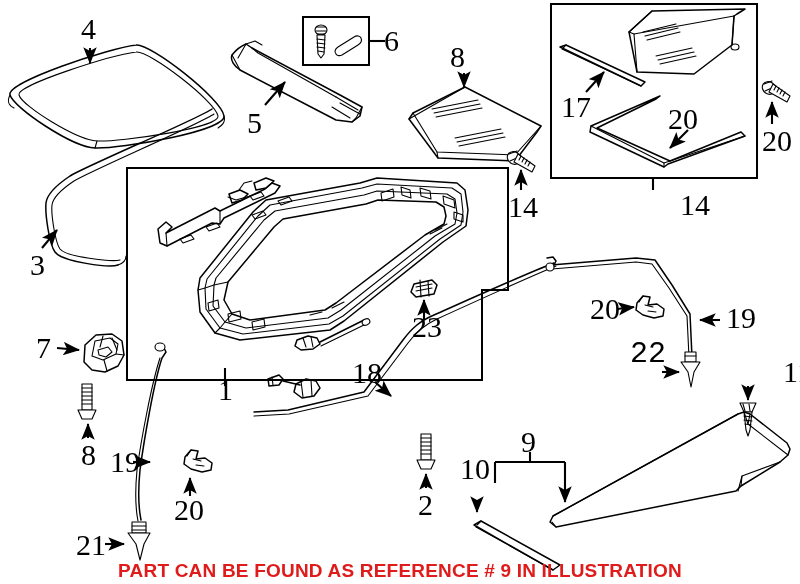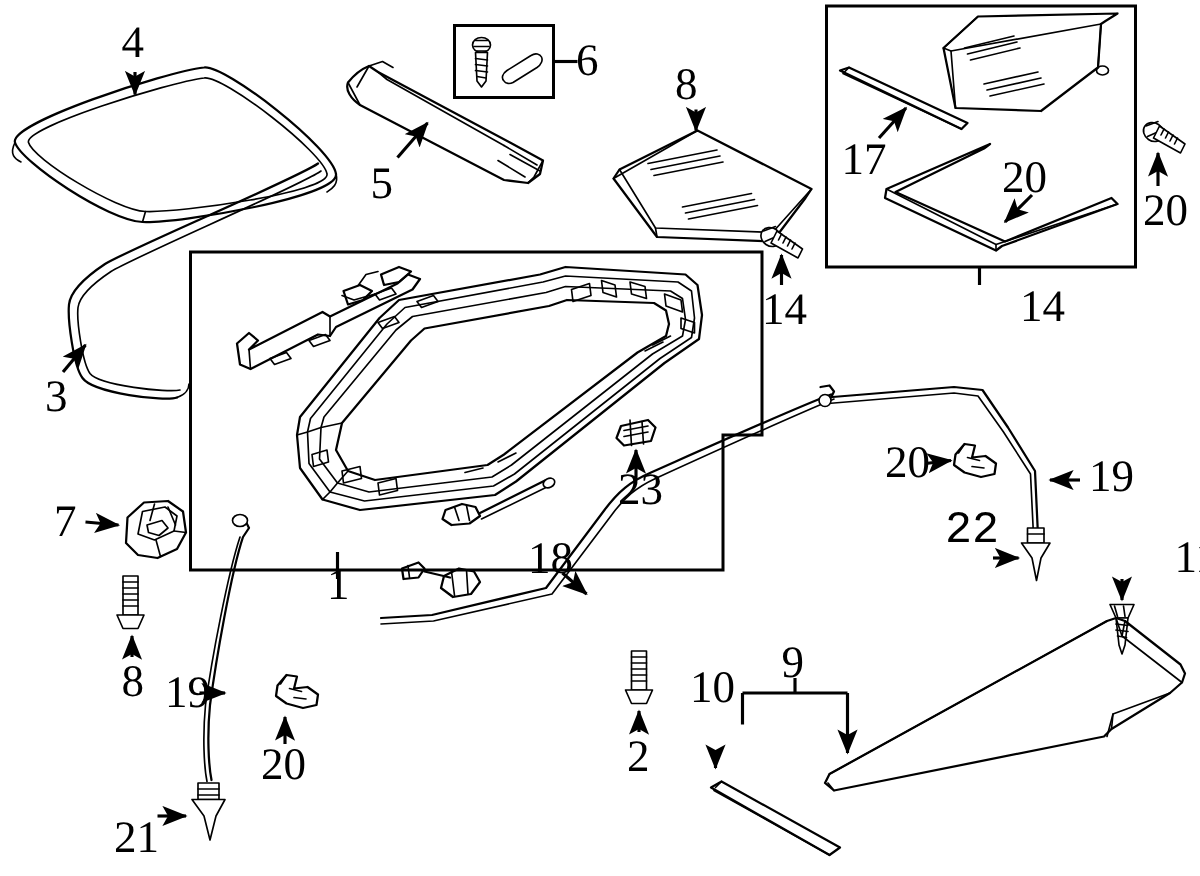--- a/index.html
+++ b/index.html
@@ -363,31 +363,32 @@
 
 <div class="num" style="left:218px;top:375px;">1</div>
 <div class="num" style="left:418px;top:490px;">2</div>
 <div class="num" style="left:30px;top:250px;">3</div>
 <div class="num" style="left:81px;top:14px;">4</div>
 <div class="num" style="left:247px;top:108px;">5</div>
 <div class="num" style="left:384px;top:26px;">6</div>
 <div class="num" style="left:36px;top:333px;">7</div>
 <div class="num" style="left:81px;top:440px;">8</div>
 <div class="num" style="left:521px;top:427px;">9</div>
-<div class="num" style="left:460px;top:444px;">10</div>
+<div class="num" style="left:460px;top:454px;">10</div>
 <div class="num" style="left:738px;top:357px;margin-left:45px;">11</div>
 <div class="num" style="left:450px;top:42px;">8</div>
 <div class="num" style="left:508px;top:192px;">14</div>
 <div class="num" style="left:640px;top:190px;margin-left:40px;">14</div>
 <div class="num" style="left:561px;top:92px;">17</div>
 <div class="num" style="left:668px;top:104px;">20</div>
 <div class="num" style="left:762px;top:126px;">20</div>
 <div class="num" style="left:352px;top:358px;">18</div>
 <div class="num" style="left:726px;top:303px;">19</div>
 <div class="num" style="left:590px;top:294px;">20</div>
 <div class="num" style="left:630px;top:339px;font-family:Liberation Mono, monospace;">22</div>
 <div class="num" style="left:110px;top:447px;">19</div>
 <div class="num" style="left:174px;top:495px;">20</div>
-<div class="num" style="left:76px;top:544px;">21</div>
+<div class="num" style="left:76px;top:530px;">21</div>
 <div class="num" style="left:412px;top:312px;">23</div>
 
+<div id="redbar">PART CAN BE FOUND AS REFERENCE # 9 IN ILLUSTRATION</div>
 
 </div>
 
 </body></html>

